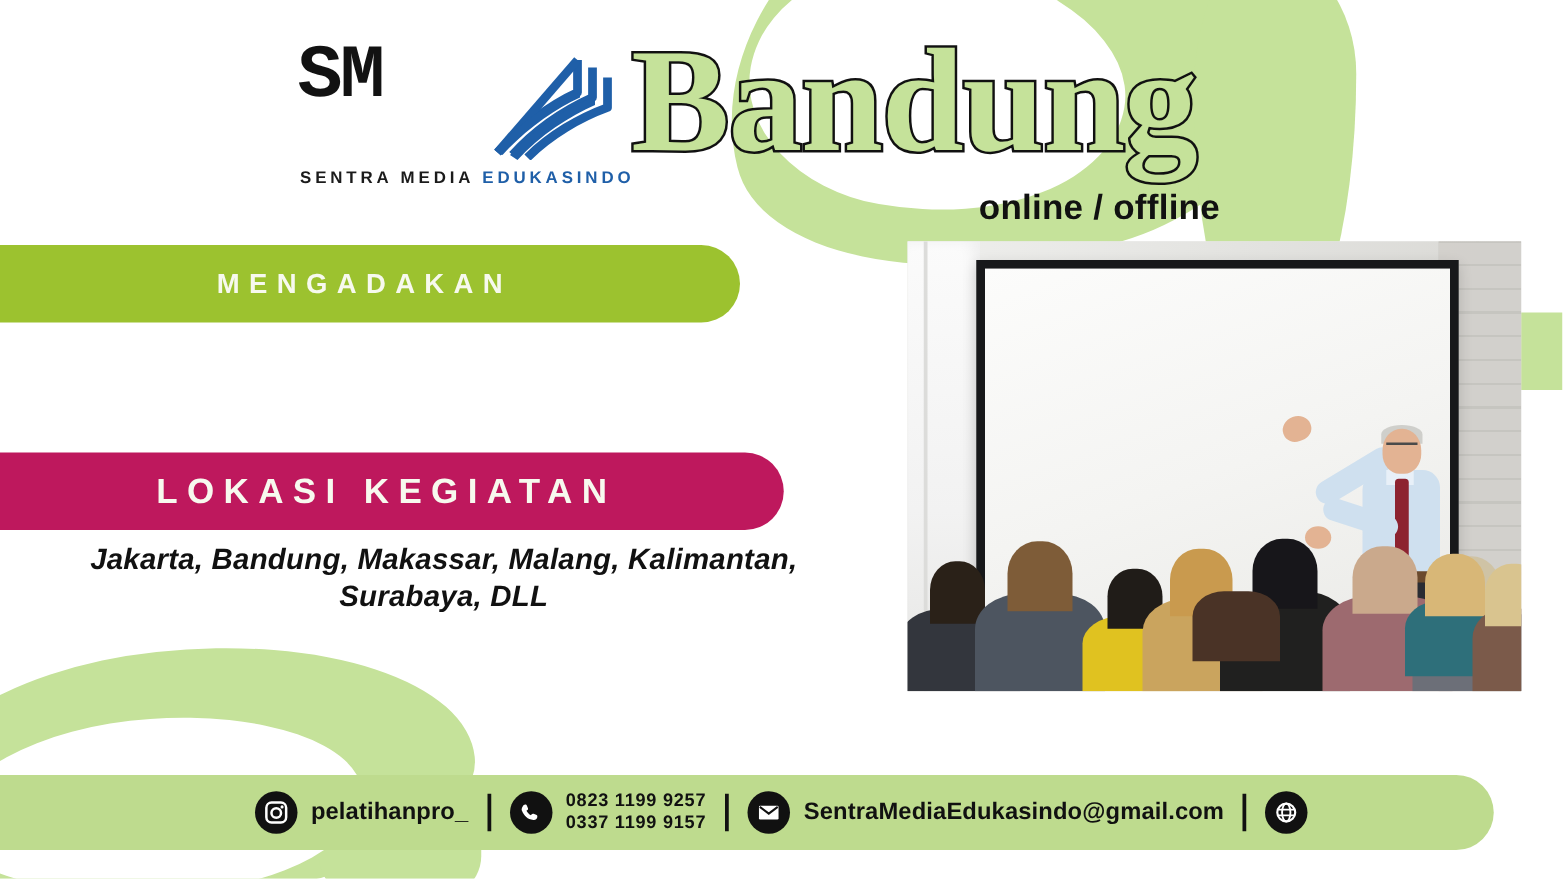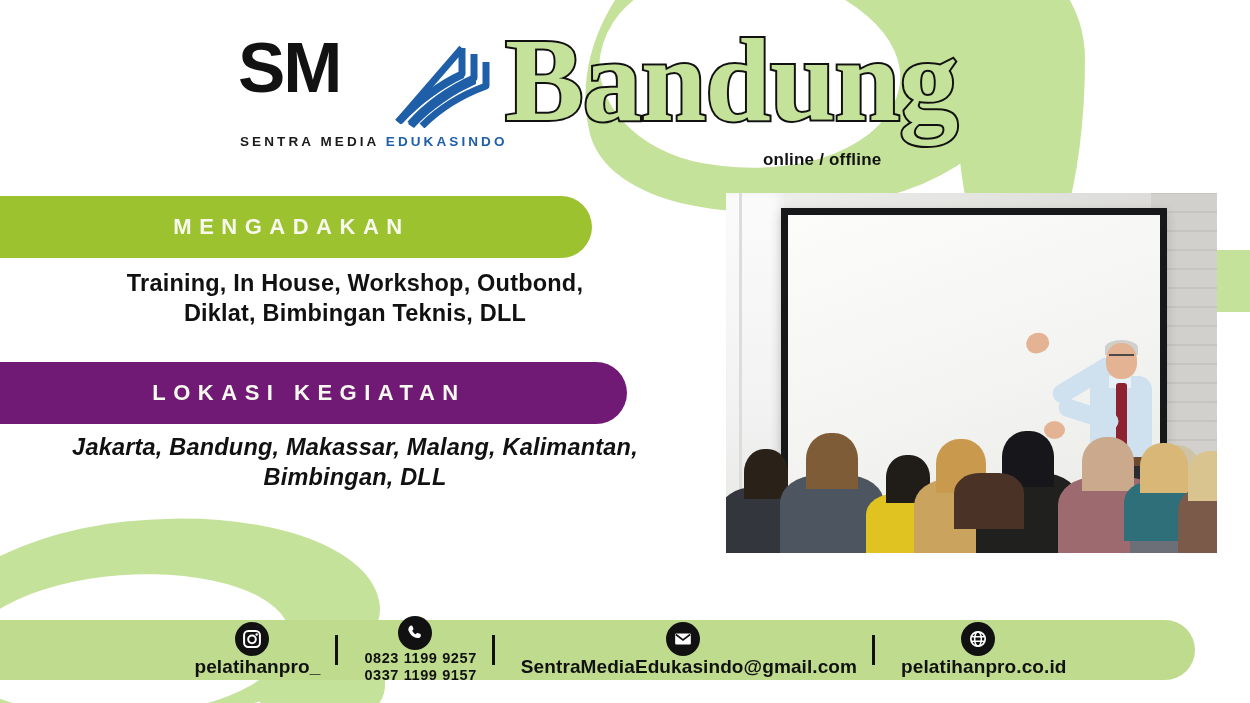--- a/index.html
+++ b/index.html
@@ -40,58 +40,58 @@
   }
   .blob-bottom-hook{
     position:absolute; left:255px; top:625px; width:130px; height:100px;
     background:#c5e29a; border-radius:0 0 40% 40%; z-index:0;
   }
 
   
   .logo{position:absolute;left:236px;top:36px;width:260px;height:120px;z-index:5;}
   .logo-mark{position:relative;width:260px;height:95px;}
   .logo-sm{
-    position:absolute;left:2px;top:-4px;font-family:Liberation Sans, sans-serif;
-    font-size:71px;font-weight:700;color:#121212;letter-spacing:-2px;line-height:1;
+    position:absolute;left:2px;top:-4px;font-family:Liberation Mono, monospace;
+    font-size:60px;font-weight:700;color:#121212;letter-spacing:-2px;line-height:1;
   }
   .logo-book{position:absolute;left:152px;top:4px;}
   .logo-words{
     position:absolute;left:4px;top:98px;width:256px;
     font-size:13.5px;font-weight:700;letter-spacing:3.1px;white-space:nowrap;
   }
   .logo-words .w1{color:#1b1b1b;}
   .logo-words .w2{color:#1f5fa8;margin-top:32px;}
 
   
   .headline{
     position:absolute;left:505px;top:22px;z-index:6;
     font-family:"Liberation Serif",serif;font-weight:700;font-size:118px;
     line-height:1;color:#c5e29a;
     -webkit-text-stroke:4px #111111;
     paint-order:stroke fill;
     letter-spacing:-1px;
   }
   .subhead{
-    position:absolute;left:763px;top:150px;z-index:7;
-    font-size:17px;font-weight:700;color:#111111;letter-spacing:.2px;
+    position:absolute;left:783px;top:150px;z-index:7;
+    font-size:28px;font-weight:700;color:#111111;letter-spacing:.2px;
   }
 
   
   .pill{
     position:absolute;left:0;display:flex;align-items:center;justify-content:center;
     color:#f7f9ee;font-weight:700;z-index:4;padding-left:47px;
   }
   .pill-mengadakan{
     top:196px;width:592px;height:62px;background:#9cc22f;
     border-radius:0 34px 34px 0;font-size:22px;letter-spacing:7.5px;
     padding-right:56px;box-sizing:border-box;
   }
   .pill-lokasi{
-    top:362px;width:627px;height:62px;background:#701a75;
-    border-radius:0 34px 34px 0;font-size:22px;letter-spacing:7.5px;
+    top:362px;width:627px;height:62px;background:#be185d;
+    border-radius:0 34px 34px 0;font-size:28px;letter-spacing:7.5px;
     padding-right:56px;box-sizing:border-box;
   }
 
   
   .copy{
     position:absolute;left:0;width:710px;text-align:center;z-index:4;
     color:#111111;font-weight:700;line-height:1.28;
   }
   .copy-services{top:268px;font-size:23.5px;letter-spacing:.2px;}
   .copy-locations{top:432px;font-size:23.5px;letter-spacing:.2px;font-style:italic;}
@@ -161,21 +161,21 @@
   
   .footer{
     position:absolute;left:-40px;top:620px;width:1235px;height:60px;
     background:#bedb8e;border-radius:0 30px 30px 0;z-index:6;
   }
   .contacts{
     position:absolute;left:0;top:620px;width:1250px;height:60px;z-index:7;
     display:flex;align-items:center;justify-content:center;gap:0;
     color:#111111;font-weight:700;
   }
-  .citem{display:flex;align-items:center;flex-direction:column;}
+  .citem{display:flex;align-items:center;}
   .cicon{
     width:34px;height:34px;border-radius:50%;background:#111111;
     display:flex;align-items:center;justify-content:center;flex:0 0 auto;
   }
   .clabel{margin-left:11px;font-size:19px;letter-spacing:.1px;white-space:nowrap;}
   .cphones{margin-left:11px;font-size:14.5px;line-height:1.18;letter-spacing:.6px;white-space:nowrap;}
   .sep{
     width:3px;height:30px;background:#111111;margin:0 15px;flex:0 0 auto;
   }
 </style>
@@ -212,29 +212,25 @@
     </div>
     <div class="logo-words">
       <span class="w1">SENTRA MEDIA </span><span class="w2">EDUKASINDO</span>
     </div>
   </div>
 
   <div class="headline">Bandung</div>
   <div class="subhead">online / offline</div>
 
   <div class="pill pill-mengadakan">MENGADAKAN</div>
-  <div class="copy copy-services">
-    <span class="line">Training, In House, Workshop, Outbond,</span>
-    <span class="line">Diklat, Bimbingan Teknis,  DLL</span>
-  </div>
 
   <div class="pill pill-lokasi">LOKASI KEGIATAN</div>
   <div class="copy copy-locations">
     <span class="line">Jakarta, Bandung, Makassar, Malang, Kalimantan,</span>
-    <span class="line">Bimbingan, DLL</span>
+    <span class="line">Surabaya, DLL</span>
   </div>
 
   <div class="photo">
     <div class="ph-wall"></div>
     <div class="ph-brick"></div>
     <div class="ph-window"></div>
     <div class="ph-screen">
       <div class="ph-screen-inner"></div>
     </div>
 
@@ -326,17 +322,16 @@
     <div class="sep"></div>
 
     <div class="citem">
       <span class="cicon">
         <svg width="20" height="20" viewBox="0 0 24 24" aria-hidden="true">
           <circle cx="12" cy="12" r="8.6" fill="none" stroke="#ffffff" stroke-width="2.1"></circle>
           <ellipse cx="12" cy="12" rx="4" ry="8.6" fill="none" stroke="#ffffff" stroke-width="1.8"></ellipse>
           <path d="M3.6 9.2h16.8M3.6 14.8h16.8" stroke="#ffffff" stroke-width="1.8"></path>
         </svg>
       </span>
-      <span class="clabel">pelatihanpro.co.id</span>
     </div>
 
   </div>
 </div>
 
 </body></html>

